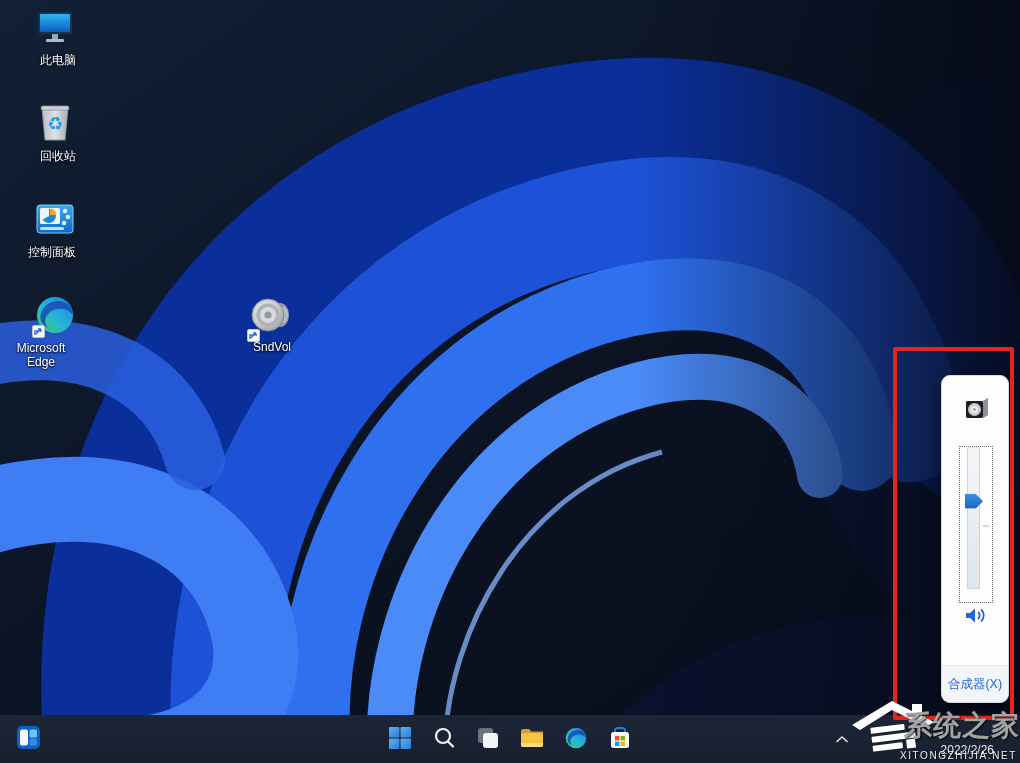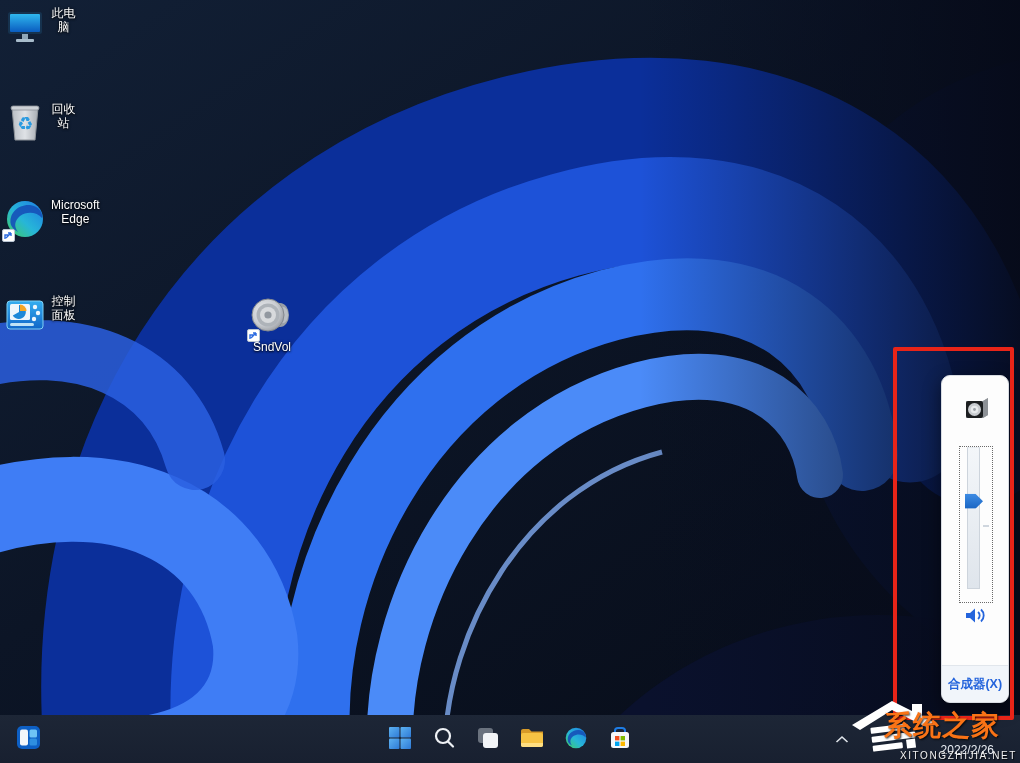--- a/index.html
+++ b/index.html
@@ -10,22 +10,22 @@
     background:#0a1020;
   }
   .stage { position:absolute; inset:0; width:1020px; height:763px; }
 
   
   .wallpaper { position:absolute; left:0; top:0; width:1020px; height:715px; }
 
   
   .desktop-icons { position:absolute; left:4px; top:6px; width:72px; }
   .icon-cell {
-    width:72px; height:96px; display:flex; flex-direction:row;
-    align-items:flex-start; gap:5px; cursor:default;
+    width:72px; height:96px; display:flex; flex-direction:column;
+    align-items:flex-end; gap:5px; cursor:default;
   }
   .icon-cell .glyph { width:42px; height:42px; display:flex; align-items:center; justify-content:center; }
   .icon-label {
     color:#fff; font-size:12px; line-height:14px; text-align:center;
     text-shadow:0 1px 2px rgba(0,0,0,.9), 0 0 3px rgba(0,0,0,.7);
     max-width:70px;
   }
 
   .sndvol { position:absolute; left:240px; top:294px; width:64px;
     display:flex; flex-direction:column; align-items:center; gap:0; }
@@ -59,21 +59,21 @@
     background:linear-gradient(180deg,#3e8ce4,#1a66c4);
     clip-path:polygon(0 0, 58% 0, 100% 50%, 58% 100%, 0 100%);
     transform:translateY(-50%);
     cursor:pointer; z-index:2;
   }
   .vp-mute { position:absolute; left:23px; top:230px; cursor:pointer; background:none; border:none; }
   .vp-footer {
     position:absolute; left:0; bottom:0; width:100%; height:37px;
     background:#f1f5fa; border-top:1px solid #e1e6ec;
     border-radius:0 0 8px 8px;
-    display:flex; align-items:center; justify-content:center;font-weight:bold;
+    display:flex; align-items:center; justify-content:center;
   }
   .vp-mixer-link { color:#2464dc; font-size:12.5px; text-decoration:none; cursor:pointer; }
 
   
   .annotation-rect {
     position:absolute; left:893px; top:347px; width:121px; height:373px;
     border:4px solid #e82418; border-radius:2px; z-index:30; pointer-events:none;
   }
 
   
@@ -94,22 +94,22 @@
   .tray-chevron { position:absolute; left:-192px; top:10px; width:28px; height:28px; }
   .tray-clock {
     position:absolute; right:26px; bottom:6px; color:#e8ecf2; font-size:12px;
     text-align:center; cursor:pointer; line-height:14px;
   }
 
   
   .watermark { position:absolute; right:0px; bottom:0px; width:186px; height:68px; z-index:50; pointer-events:none; }
   .wm-house { position:absolute; left:16px; bottom:2px; }
   .wm-title {
-    position:absolute; right:20px; top:12px;
-    color:#f97316; font-size:28px; font-weight:bold; letter-spacing:1px;
+    position:absolute; right:0; top:12px;
+    color:#a3a3a3; font-size:28px; font-weight:bold; letter-spacing:1px;
     text-shadow:1px 1px 2px rgba(0,0,0,.8);
     white-space:nowrap;
   }
   .wm-subtitle {
     position:absolute; right:3px; bottom:2px;
     color:#f2f2f2; font-size:10px; letter-spacing:1.6px;
     text-shadow:1px 1px 1px rgba(0,0,0,.8);
     white-space:nowrap;
   }
 </style>
@@ -175,61 +175,61 @@
             </defs>
           <path d="M8,6 L34,6 L31,38 L11,38 Z" fill="url(#bin)" stroke="#8e9399" stroke-width="1"></path>
           <rect x="7" y="4" width="28" height="4" rx="2" fill="#cdd1d6" stroke="#8e9399" stroke-width="0.8"></rect>
           <text x="21" y="28" font-size="18" text-anchor="middle" fill="#2a9ae0" font-family="'DejaVu Sans', sans-serif">♻</text>
         </svg>
       </div>
       <div class="icon-label">回收站</div>
     </div>
 
     <div class="icon-cell">
-      <div class="glyph" style="position:relative;">
-        <svg width="42" height="42" viewBox="0 0 42 42">
-          <defs>
-            <linearGradient id="eg" x1="0" y1="1" x2="1" y2="0">
-              <stop offset="0" stop-color="#41cc5e"></stop>
-                <stop offset="0.45" stop-color="#27b6d8"></stop>
-                <stop offset="1" stop-color="#1e7ce4"></stop>
-            </linearGradient>
-          </defs>
-          <circle cx="21" cy="21" r="18" fill="url(#eg)"></circle>
-          <path d="M7,27 C4,15 15,6 26,7 C35,8 39,15 38,20 C33,14 23,13 16,18 C10,23 10,29 14,34 C11,32 8,30 7,27 Z" fill="#1653b8" opacity="0.92"></path>
-        </svg>
-        <span class="badge">
-          <svg width="9" height="9" viewBox="0 0 9 9">
-              <path d="M1,8 L1,4 L5,4 M2,7 L7,2 M7,2 L4,2 M7,2 L7,5" stroke="#2b6be0" stroke-width="1.4" fill="none"></path>
-            </svg>
-        </span>
-      </div>
-      <div class="icon-label">Microsoft Edge</div>
-    </div>
-
-    <div class="icon-cell">
       <div class="glyph">
         <svg width="42" height="42" viewBox="0 0 42 42">
           <defs>
               <linearGradient id="cp" x1="0" y1="0" x2="0" y2="1">
             <stop offset="0" stop-color="#35aef0"></stop>
                 <stop offset="1" stop-color="#1166c8"></stop>
           </linearGradient>
             </defs>
           <rect x="3" y="7" width="36" height="28" rx="3" fill="url(#cp)" stroke="#7fd0f5" stroke-width="1"></rect>
           <rect x="6" y="10" width="20" height="16" rx="1.5" fill="#eef6fc"></rect>
           <path d="M15,18 L15,11 A7,7 0 1 1 8.8,21.5 Z" fill="#1d88d8"></path>
           <path d="M16,17 L16,10.5 A6.5,6.5 0 0 1 22.5,17 Z" fill="#f5a623"></path>
           <circle cx="31" cy="13" r="2.2" fill="#eef6fc"></circle>
           <circle cx="34" cy="19" r="2.2" fill="#eef6fc"></circle>
           <circle cx="30" cy="25" r="2.2" fill="#eef6fc"></circle>
           <rect x="6" y="29" width="24" height="3" rx="1.5" fill="#bfe2f6"></rect>
         </svg>
       </div>
       <div class="icon-label">控制面板</div>
+    </div>
+
+    <div class="icon-cell">
+      <div class="glyph" style="position:relative;">
+        <svg width="42" height="42" viewBox="0 0 42 42">
+          <defs>
+            <linearGradient id="eg" x1="0" y1="1" x2="1" y2="0">
+              <stop offset="0" stop-color="#41cc5e"></stop>
+                <stop offset="0.45" stop-color="#27b6d8"></stop>
+                <stop offset="1" stop-color="#1e7ce4"></stop>
+            </linearGradient>
+          </defs>
+          <circle cx="21" cy="21" r="18" fill="url(#eg)"></circle>
+          <path d="M7,27 C4,15 15,6 26,7 C35,8 39,15 38,20 C33,14 23,13 16,18 C10,23 10,29 14,34 C11,32 8,30 7,27 Z" fill="#1653b8" opacity="0.92"></path>
+        </svg>
+        <span class="badge">
+          <svg width="9" height="9" viewBox="0 0 9 9">
+              <path d="M1,8 L1,4 L5,4 M2,7 L7,2 M7,2 L4,2 M7,2 L7,5" stroke="#2b6be0" stroke-width="1.4" fill="none"></path>
+            </svg>
+        </span>
+      </div>
+      <div class="icon-label">Microsoft Edge</div>
     </div>
   </div>
 
   <div class="sndvol">
     <div class="glyph" style="position:relative; width:46px; height:46px;">
       <svg width="46" height="46" viewBox="0 0 46 46">
         <defs>
           <radialGradient id="spk" cx="0.4" cy="0.4" r="0.7">
             <stop offset="0" stop-color="#f2f3f5"></stop>
               <stop offset="0.6" stop-color="#c9ccd1"></stop>

